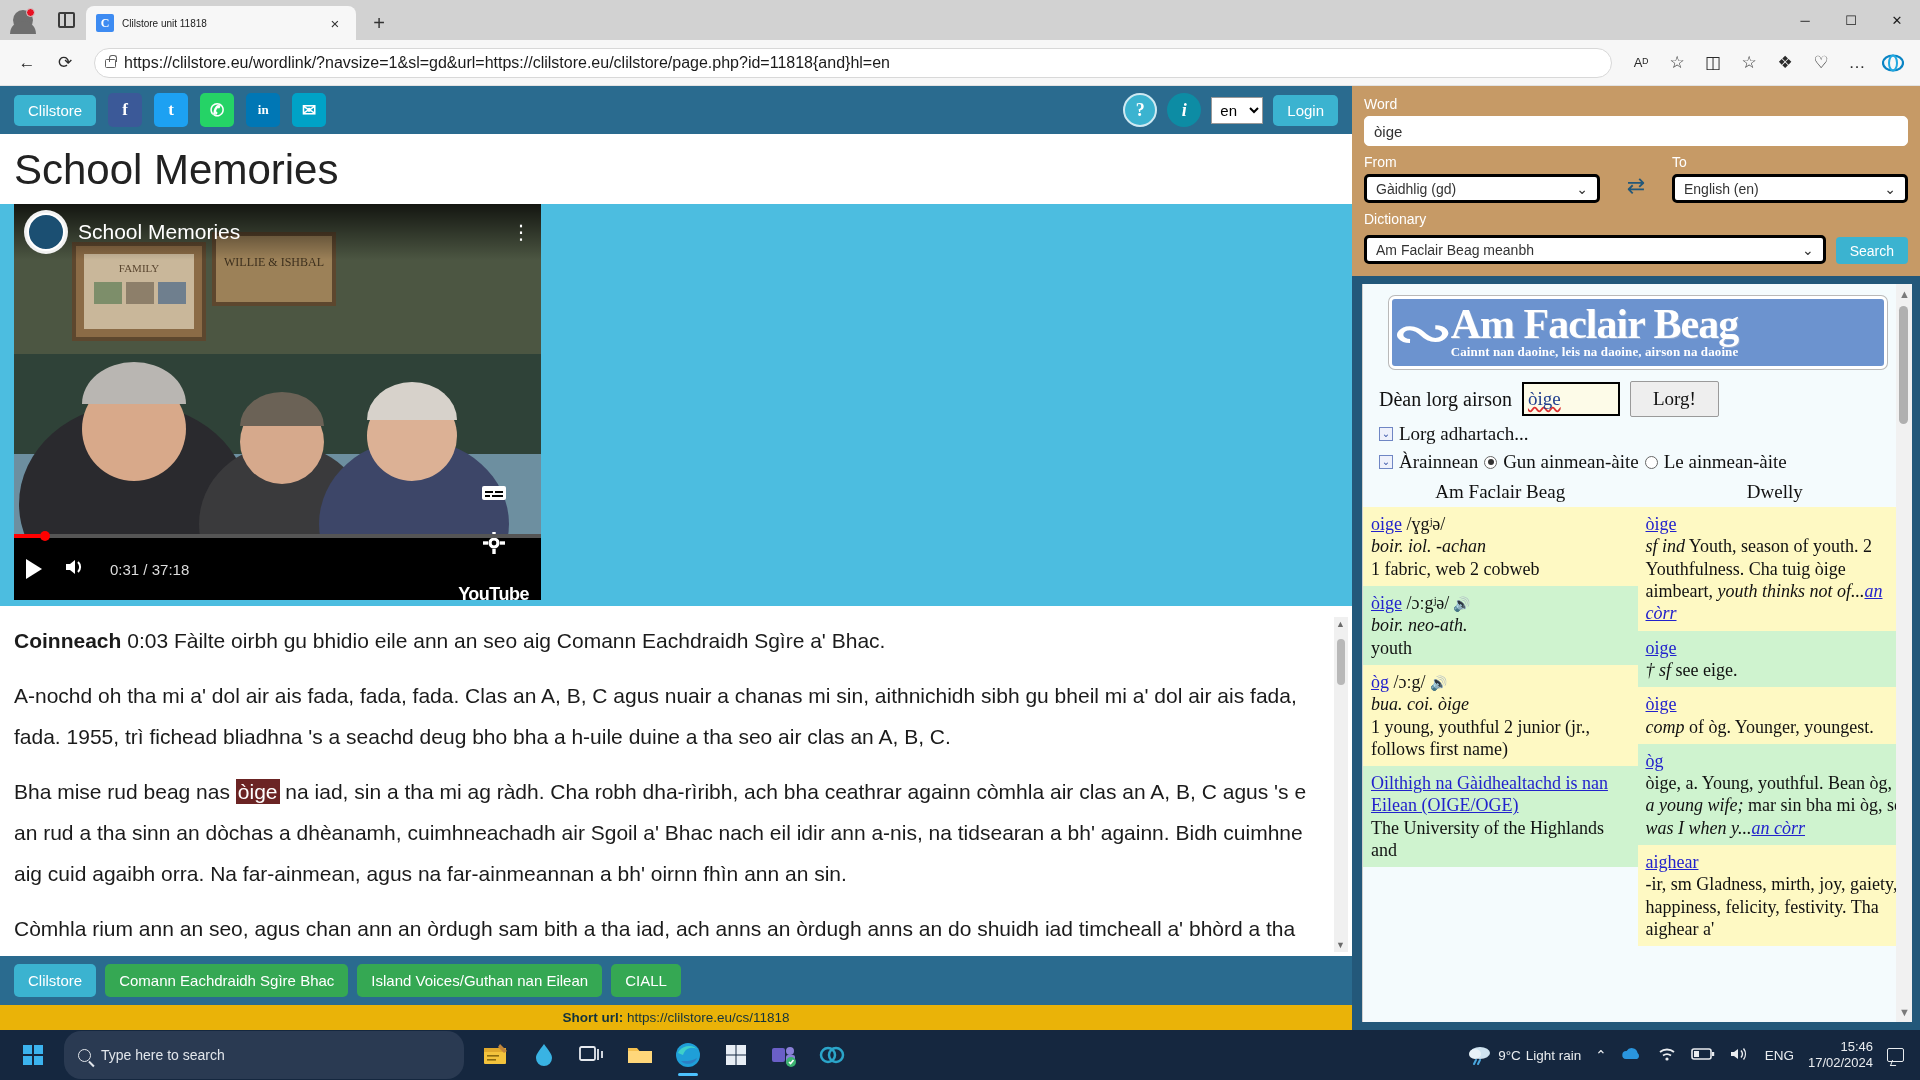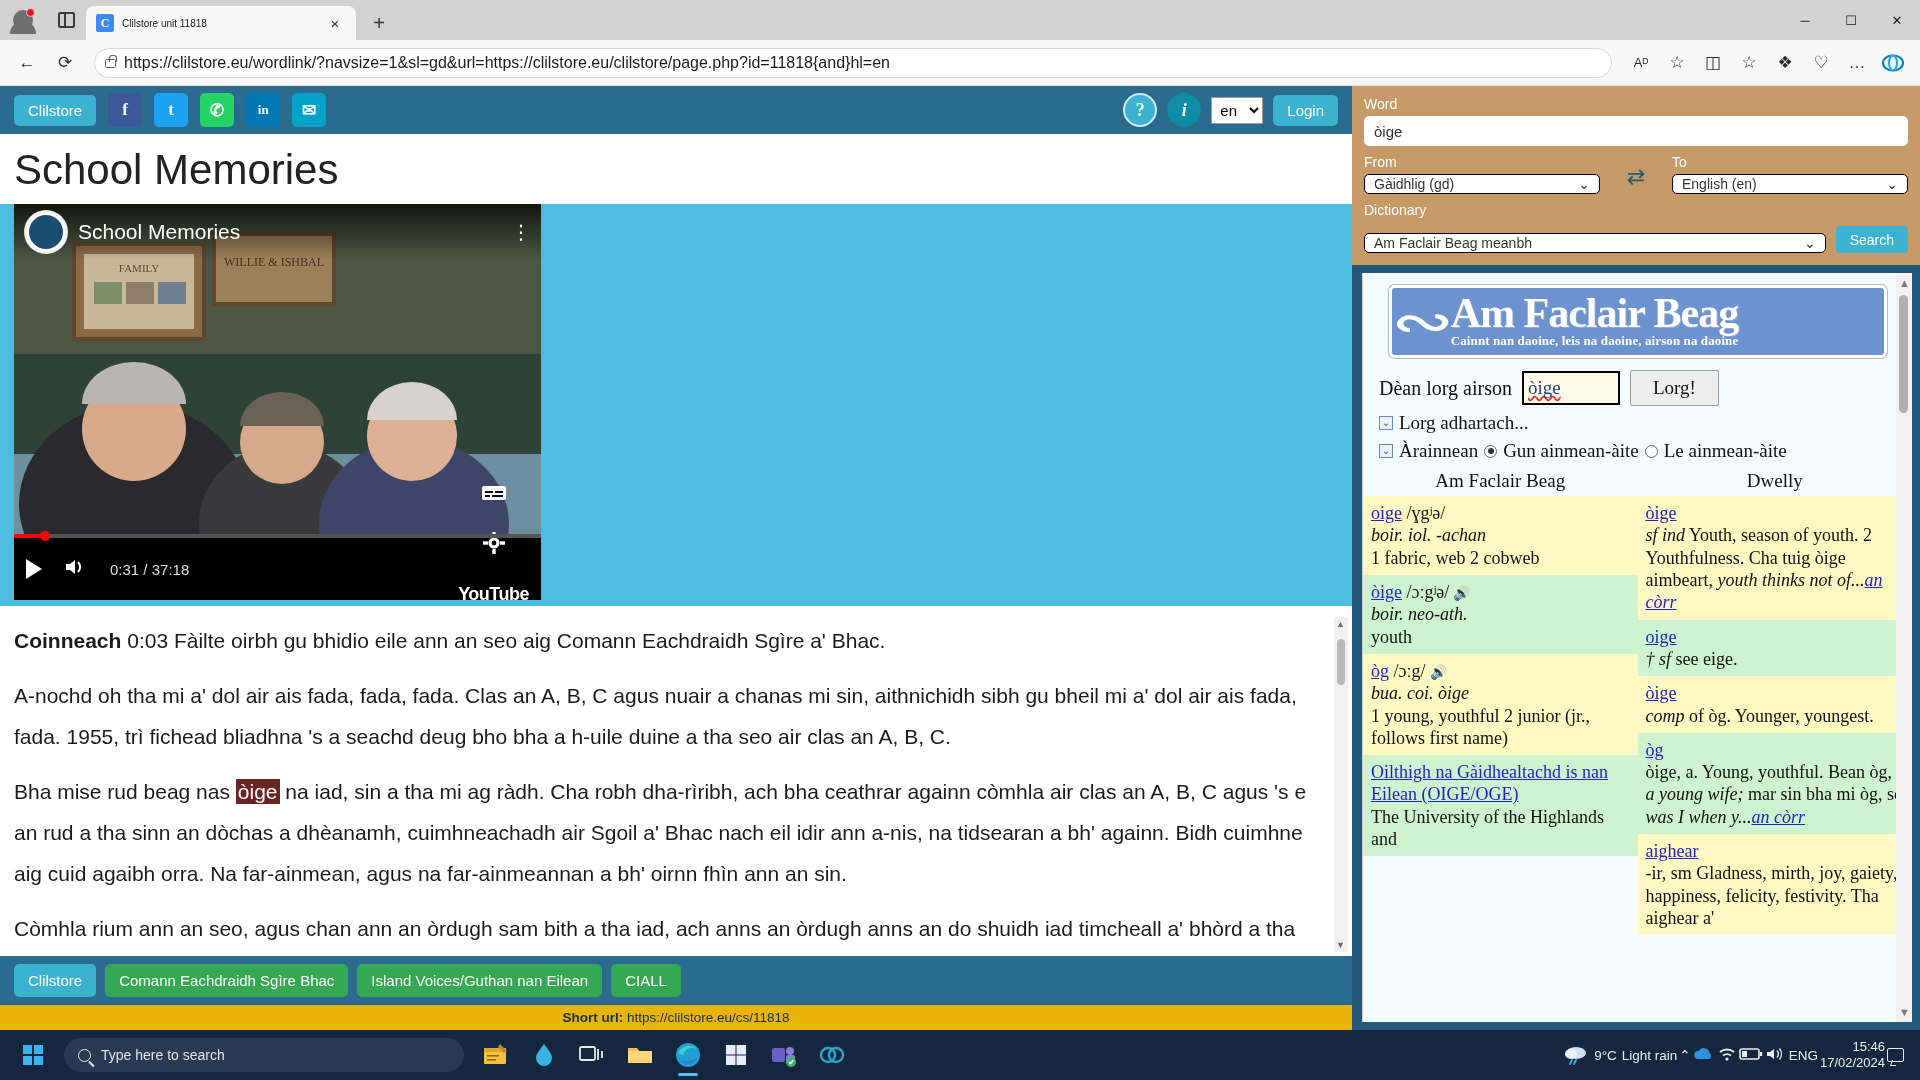--- a/index.html
+++ b/index.html
@@ -166,21 +166,21 @@
 
   
   .right-pane { width: 568px; background:#23587a; display:flex; flex-direction:column; }
   .dict-form { background:#c69a66; padding: 10px 12px 12px 12px; }
   .df-label { color:#ffffff; font-size:14px; margin-bottom:4px; }
   .df-input { width:100%; height:30px; border:1px solid #fff; border-radius:5px;
      background:#fff; font-size:15px; padding: 0 9px; color:#333; display:flex;
      align-items:center; }
   .df-row { display:flex; align-items:flex-end; gap:0; margin-top:8px; }
   .df-col { flex:1; }
-  .df-select { width:100%; height:20px; background:#fff; border:1px solid #000000;
+  .df-select { width:100%; height:29px; background:#fff; border:3px solid #000000;
      border-radius:5px; font-size:14px; padding: 0 9px; display:flex; align-items:center;
      justify-content:space-between; color:#333; }
   .swap-icon { width:72px; text-align:center; color:#23587a; font-size:22px; padding-bottom:4px; }
   .df-bottom { display:flex; align-items:flex-end; gap:10px; margin-top:8px; }
   .btn-search { background:#3bb3d0; color:#fff; font-size:14px; padding: 6px 14px;
      border-radius:4px; height:27px; display:flex; align-items:center; }
 
   .dict-frame { flex:1; margin: 8px 8px 8px 10px; background:#f4fbfd; position:relative;
     overflow:hidden; border-left:1px solid #cfcfcf; }
   .afb-logo { margin: 12px auto 0 auto; width: 498px; height: 73px; background:#6c93cf;
@@ -228,31 +228,31 @@
   .ds-thumb { position:absolute; left:3px; top:22px; width:9px; height:118px; background:#b0b0b0;
      border-radius:5px; }
   .ds-arr { position:absolute; left:3px; color:#7a7a7a; font-size:11px; }
 
   
   .taskbar { height:50px; background:#15273f; display:flex; align-items:center; padding:0 6px;
      position:absolute; bottom:0; left:0; right:0; }
   .tb-start { width:54px; height:44px; display:flex; align-items:center; justify-content:center; }
   .win-logo { display:grid; grid-template-columns:9px 9px; grid-template-rows:9px 9px; gap:2.5px; }
   .win-logo div { background:#3bb3ee; }
-  .tb-search { width:400px; height:34px; background:#2a3a52; border-radius:17px;
+  .tb-search { width:400px; height:48px; background:#2a3a52; border-radius:17px;
      display:flex; align-items:center; gap:10px; padding:0 14px; color:#e2e6eb; font-size:14px;
      margin-left:4px; }
   .magnifier { width:13px;height:13px;border:1.8px solid #e2e6eb;border-radius:50%;
      position:relative; display:inline-block;}
   .magnifier::after{content:"";position:absolute;right:-5px;bottom:-4px;width:7px;height:1.8px;
      background:#e2e6eb;transform:rotate(45deg);}
   .tb-apps { display:flex; align-items:center; gap:4px; margin-left:10px; }
   .tb-app { width:44px; height:44px; display:flex; align-items:center; justify-content:center;
      position:relative; }
-  .tray { margin-left:auto; display:flex; align-items:center; gap:2px; color:#e9ecef;
+  .tray { margin-left:auto; display:flex; align-items:center; gap:14px; color:#e9ecef;
      font-size:13.5px; padding-right:10px; }
   .tray-clock { display:flex; flex-direction:column; align-items:flex-end; line-height:1.25;
      font-size:13px; }
   .notif-box { width:17px;height:14px;border:1.6px solid #e9ecef;border-radius:2px;
      position:relative;}
   .notif-box::after{content:"";position:absolute;left:3px;bottom:-5px;width:5px;height:5px;
      border-left:1.6px solid #e9ecef;border-bottom:1.6px solid #e9ecef;transform:skewX(-20deg);}
   .chip { display:inline-flex; align-items:center; gap:5px; }
 </style>
 </head>

